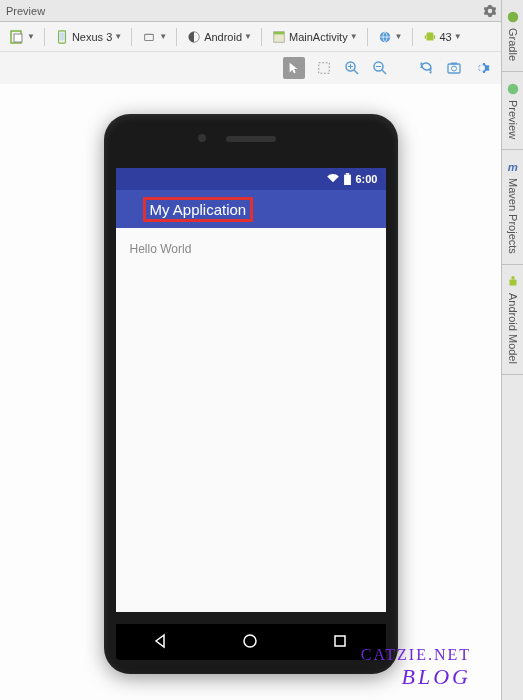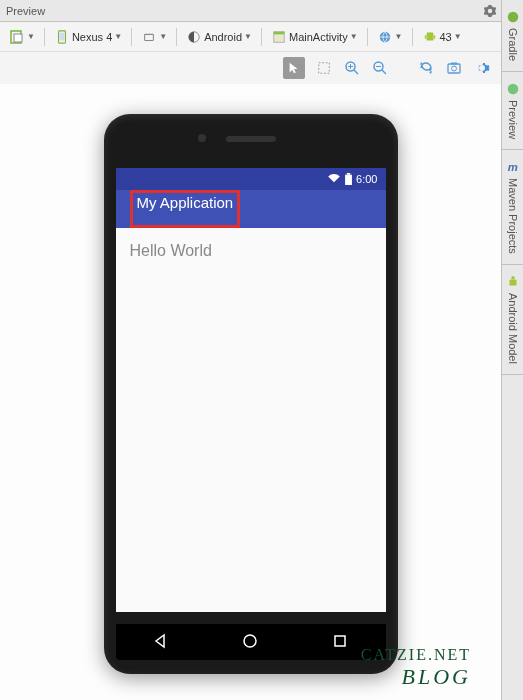--- a/index.html
+++ b/index.html
@@ -135,56 +135,58 @@
     .status-bar {
       height: 22px;
       background: #303F9F;
       display: flex;
       align-items: center;
       justify-content: flex-end;
       padding: 0 8px;
       color: #fff;
       font-size: 11px;
       gap: 4px;
+      font-weight: bold;
     }
     .app-bar {
       height: 38px;
       background: #3F51B5;
       display: flex;
-      padding: 0 14px;
+      align-items: center;
+      padding: 0 27px;
       color: #fff;
       font-size: 15px;
     }
     .app-title-box {
       border: 3px solid #e03030;
       padding: 1px 4px;
     }
     .content {
       padding: 14px;
       color: #888;
-      font-size: 16px;
+      font-size: 12px;
     }
     .nav-bar {
       position: absolute;
       bottom: 14px; left: 12px; right: 12px;
       height: 36px;
       background: #000;
       display: flex;
       align-items: center;
       justify-content: space-around;
       border-radius: 0 0 4px 4px;
     }
     .nav-btn { color: #fff; width: 18px; height: 18px; }
     
     .watermark {
       position: absolute;
       right: 30px;
       bottom: 10px;
       text-align: right;
-      color: #14532d;
+      color: #6d28d9;
       font-family: Georgia, serif;
       font-size: 16px;
       letter-spacing: 2px;
     }
     .watermark .sub { font-size: 22px; font-style: italic; letter-spacing: 3px; }
     
     svg { display: block; }
   </style>
 </head>
 <body>
@@ -254,21 +256,21 @@
       <span class="caret">▼</span>
     </div>
     <div class="tb-sep"></div>
     <div class="tb-item">
       <span class="tb-icon">
         <svg viewBox="0 0 16 16" width="14" height="14">
             <rect x="4" y="1" width="8" height="14" rx="1" fill="none" stroke="#7cb342" stroke-width="1.2"></rect>
             <rect x="5" y="3" width="6" height="9" fill="#cde"></rect>
           </svg>
       </span>
-      <span>Nexus 4</span>
+      <span>Nexus 3</span>
       <span class="caret">▼</span>
     </div>
     <div class="tb-sep"></div>
     <div class="tb-item">
       <span class="tb-icon">
         <svg viewBox="0 0 16 16" width="14" height="14">
             <rect x="3" y="5" width="10" height="7" rx="1" fill="none" stroke="#888" stroke-width="1.2"></rect>
           </svg>
       </span>
       <span class="caret">▼</span>

